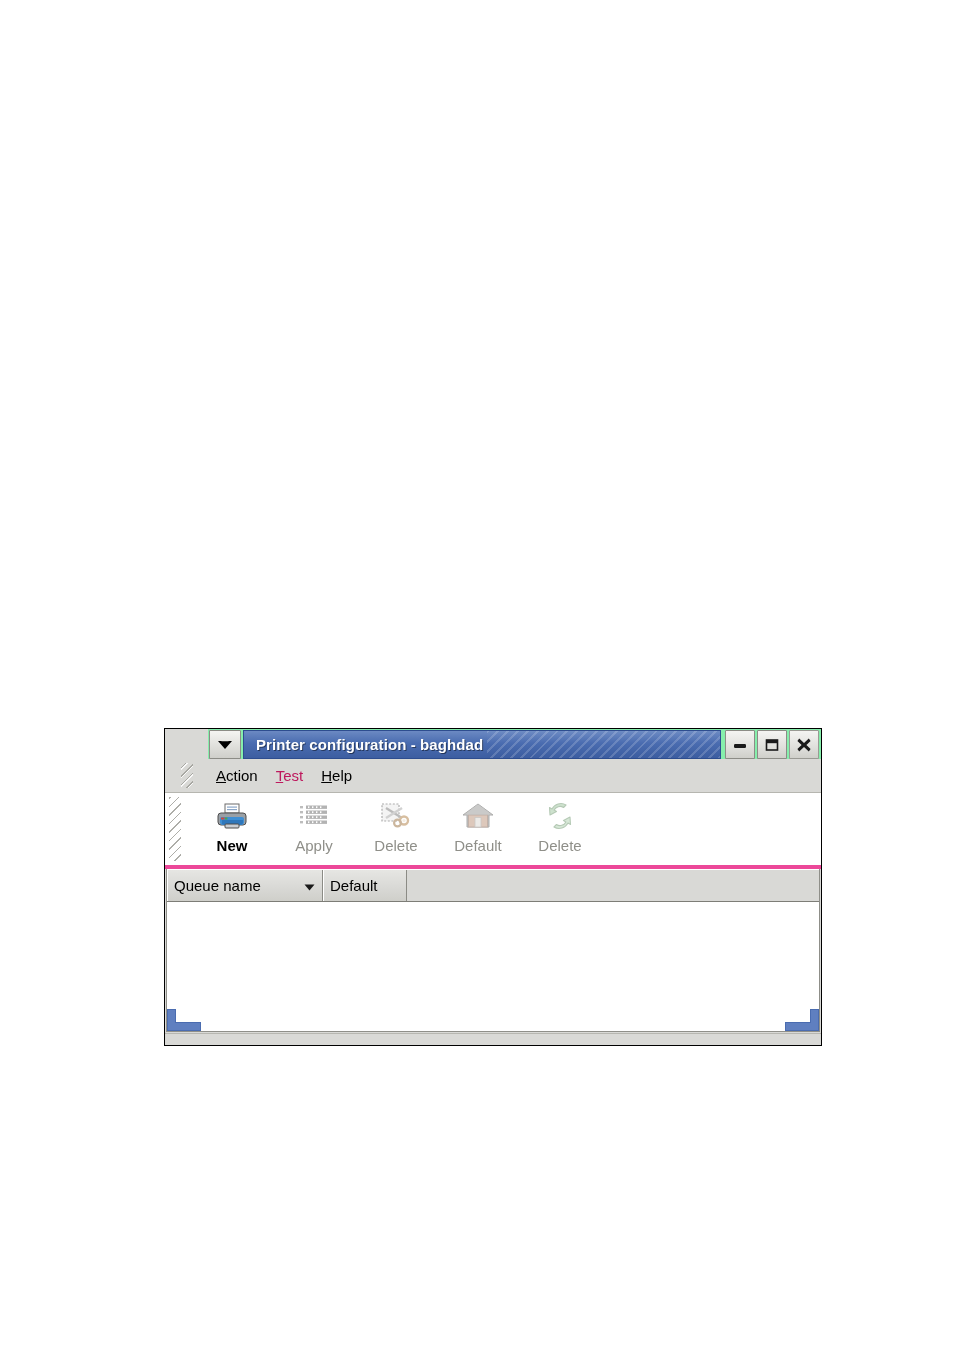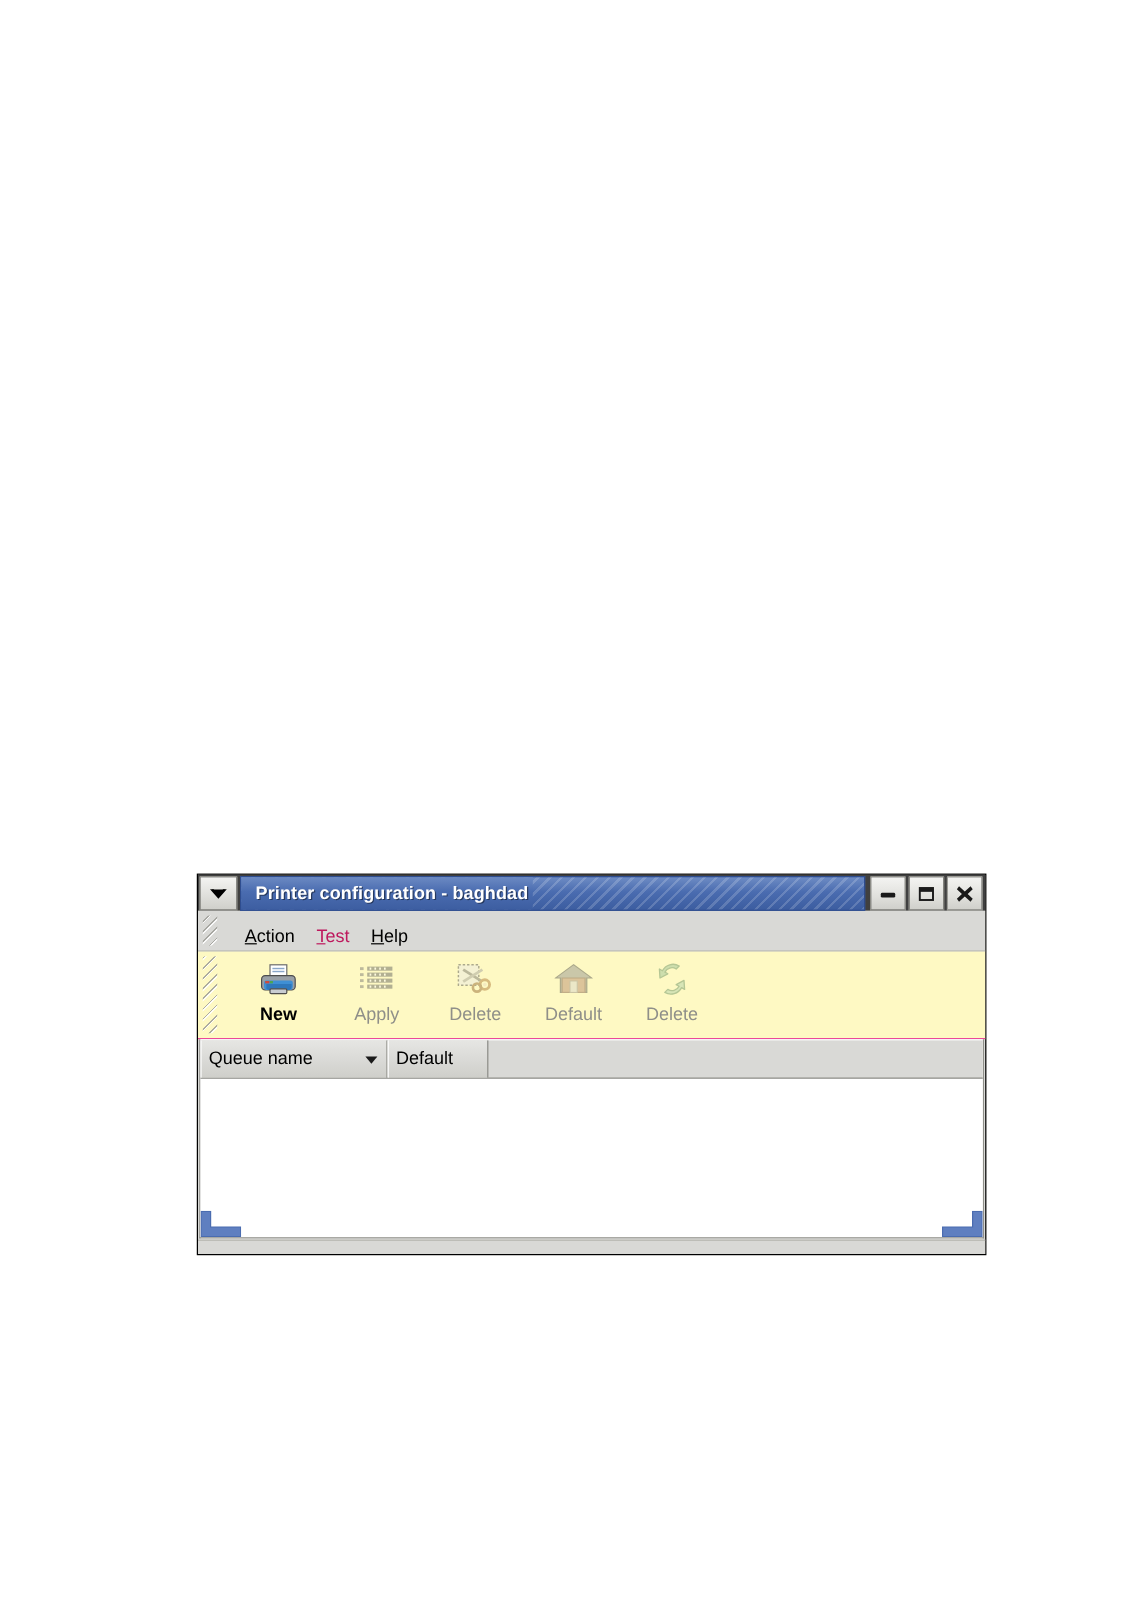--- a/index.html
+++ b/index.html
@@ -28,23 +28,24 @@
     display: flex;
     flex-direction: column;
   }
 
   
   .titlebar {
     height: 30px;
     flex: 0 0 30px;
     display: flex;
     align-items: stretch;
-    background: #404040;
+    background: #86efac;
     padding: 1px 2px 0 1px;
     box-sizing: border-box;
+    margin-left: 43px;
   }
   .win-menu-btn {
     width: 32px;
     flex: 0 0 32px;
     background: linear-gradient(to bottom, #f4f4f2 0%, #dededa 60%, #cfcfca 100%);
     border: 1px solid #8c8c86;
     border-radius: 1px 1px 0 0;
     display: flex;
     align-items: center;
     justify-content: center;
@@ -112,24 +113,24 @@
   }
   .title-btn.close {
     border-color: #9a9a94;
   }
   .title-btn svg { display: block; }
 
   
   .menubar {
     flex: 0 0 33px;
     display: flex;
-    align-items: flex-end;
+    align-items: center;
     background: #d9d9d6;
     border-bottom: 1px solid #b6b6b0;
-    padding-left: 0;
+    padding-left: 12px;
   }
   .handle-grip {
     width: 16px;
     flex: 0 0 16px;
     align-self: stretch;
     background-image: repeating-linear-gradient(
       -45deg,
       #ffffff 0px, #ffffff 1px,
       #9f9f99 1px, #9f9f99 2px,
       rgba(0,0,0,0) 2px, rgba(0,0,0,0) 6px
@@ -151,22 +152,22 @@
     white-space: nowrap;
   }
   .menu-item.disabled { color: #be185d; }
   .menu-item .mn { text-decoration: underline; }
 
   
   .toolbar {
     flex: 0 0 72px;
     display: flex;
     align-items: stretch;
-    background: #fef9c3;
-    border-bottom: 1px solid #ec4899;
+    background: #ffffff;
+    border-bottom: 4px solid #ec4899;
   }
   .tb-items {
     display: flex;
     align-items: flex-start;
     padding-left: 10px;
     padding-top: 4px;
   }
   .tb-btn {
     width: 82px;
     display: flex;

